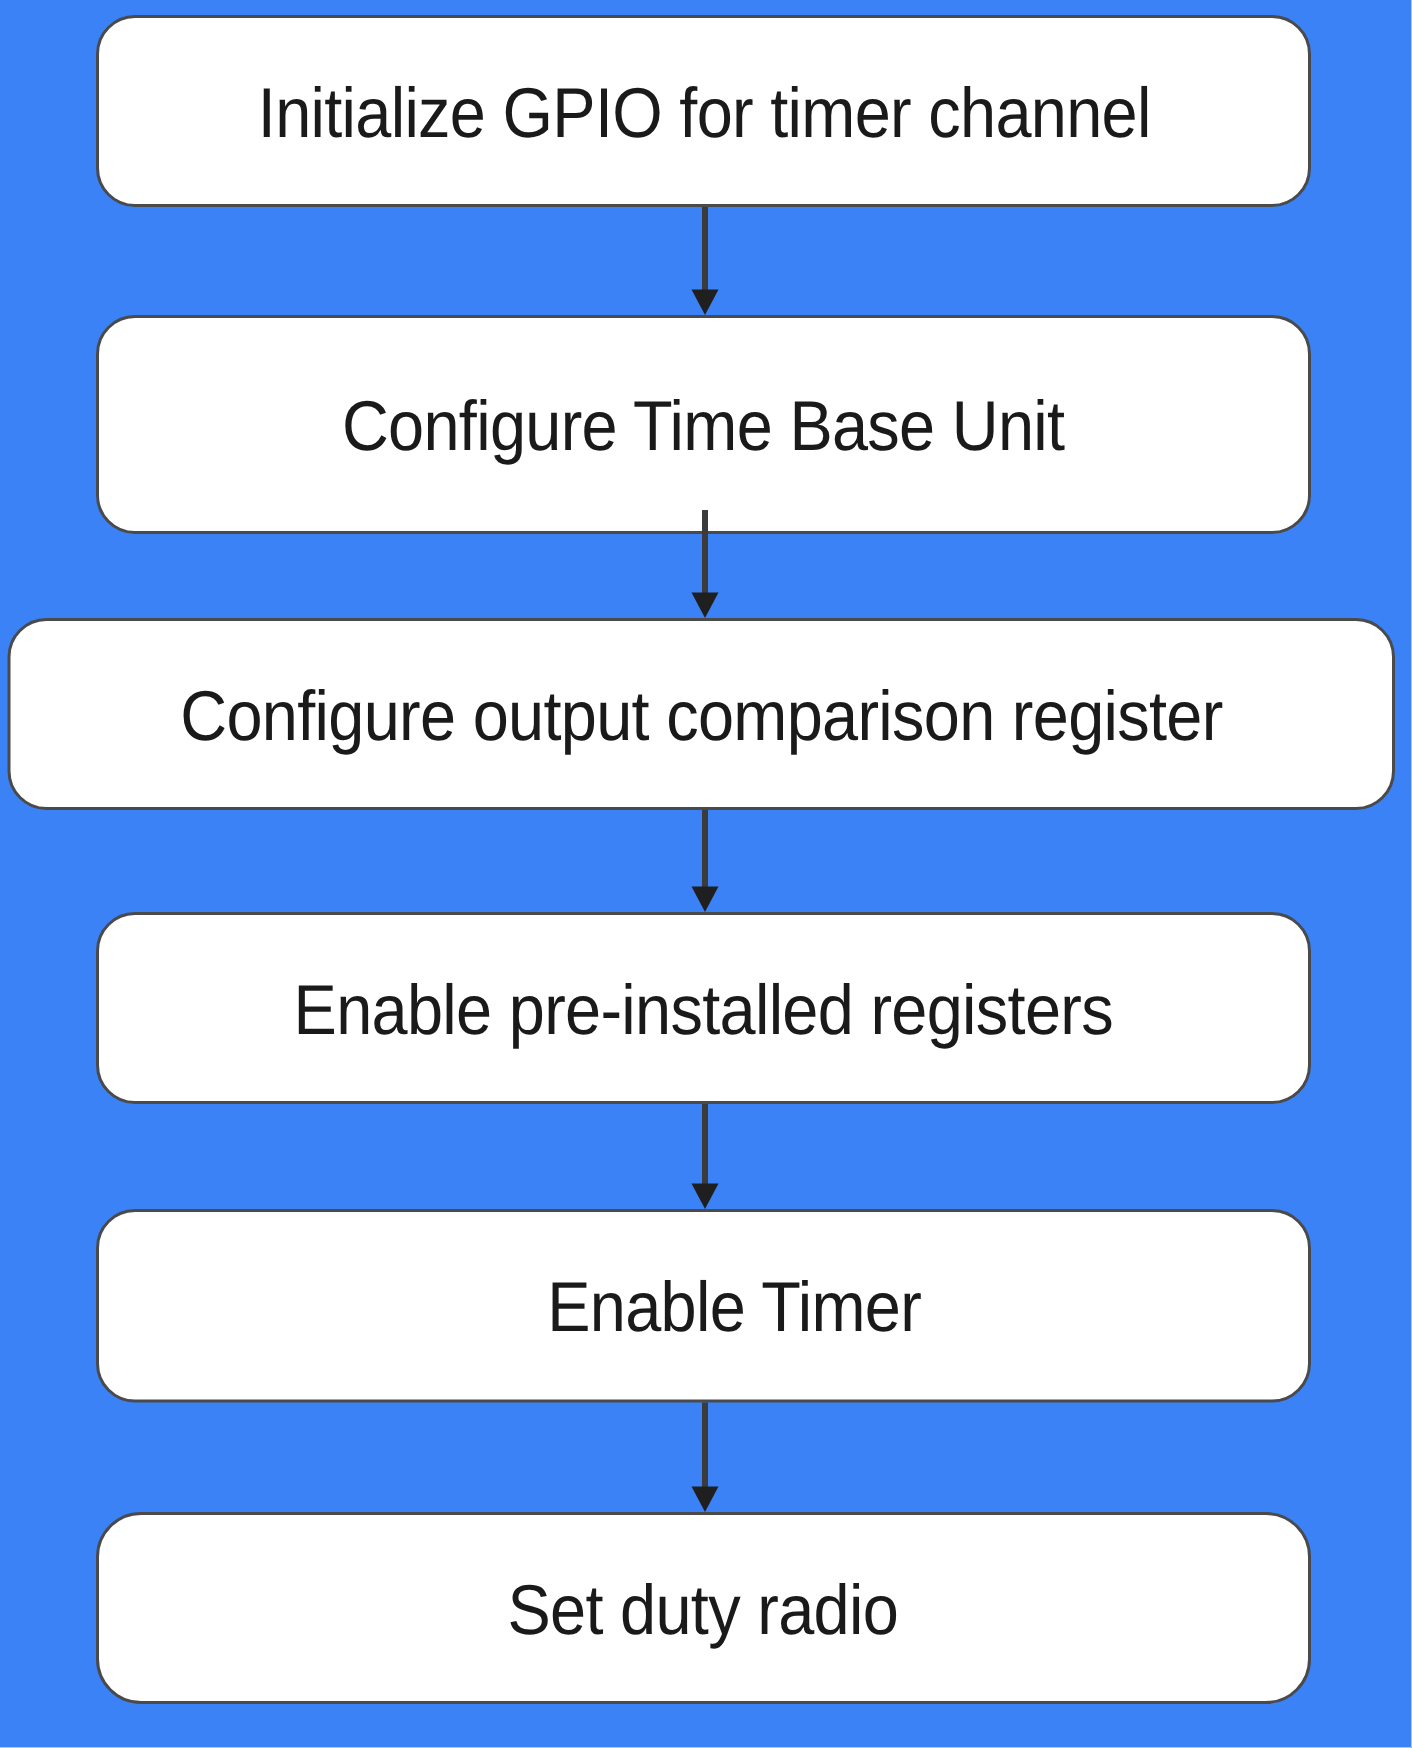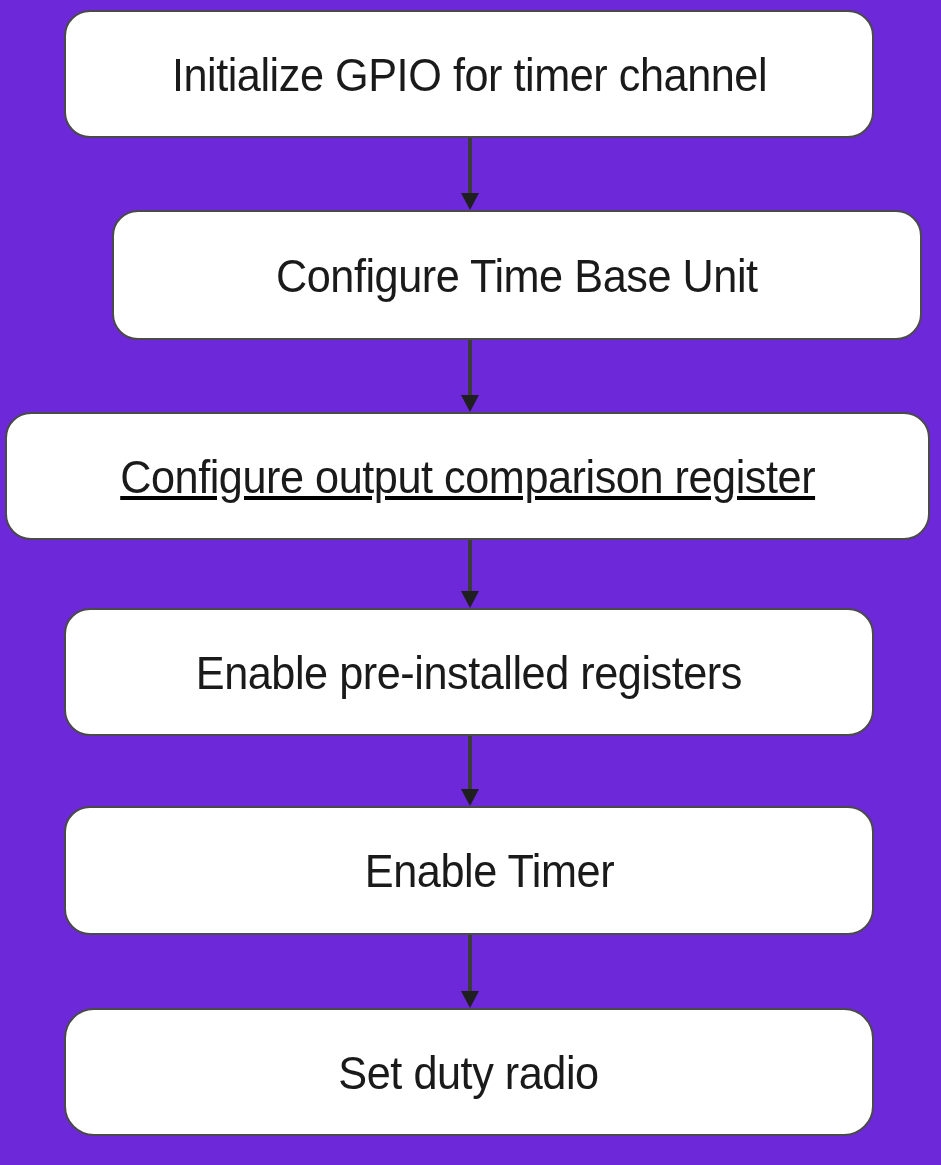--- a/index.html
+++ b/index.html
@@ -11,21 +11,21 @@
   body {
     width: 941px;
     height: 1165px;
     overflow: hidden;
     font-family: "Liberation Sans", "DejaVu Sans", sans-serif;
   }
   #flowchart {
     position: relative;
     width: 941px;
     height: 1165px;
-    background: #6d28d9;
+    background: #3b82f6;
   }
   .node {
     position: absolute;
     box-sizing: border-box;
     background: #ffffff;
     border: 2.5px solid #4a4a4a;
     border-radius: 26px;
     display: flex;
     align-items: center;
     justify-content: center;
@@ -37,22 +37,22 @@
     font-weight: 400;
     color: #1a1a1a;
     letter-spacing: -0.5px;
     line-height: 1;
     white-space: nowrap;
     transform: scaleX(0.92);
     transform-origin: center center;
   }
   
   .node.n1 { left: 64px;  top: 10px;   width: 810px; height: 128px; }
-  .node.n2 { left: 64px;  top: 210px;  width: 810px; height: 130px; margin-left: 48px; }
-  .node.n3 { left: 5px;   top: 412px;  width: 925px; height: 128px; text-decoration: underline; }
+  .node.n2 { left: 64px;  top: 210px;  width: 810px; height: 146px; }
+  .node.n3 { left: 5px;   top: 412px;  width: 925px; height: 128px; }
   .node.n4 { left: 64px;  top: 608px;  width: 810px; height: 128px; justify-content: center; }
   .node.n5 { left: 64px;  top: 806px;  width: 810px; height: 129px; padding-left: 40px; }
   .node.n6 { left: 64px;  top: 1008px; width: 810px; height: 128px; border-radius: 30px; }
 
   .connector {
     position: absolute;
     left: 461px;
     width: 18px;
   }
   .connector .shaft {

